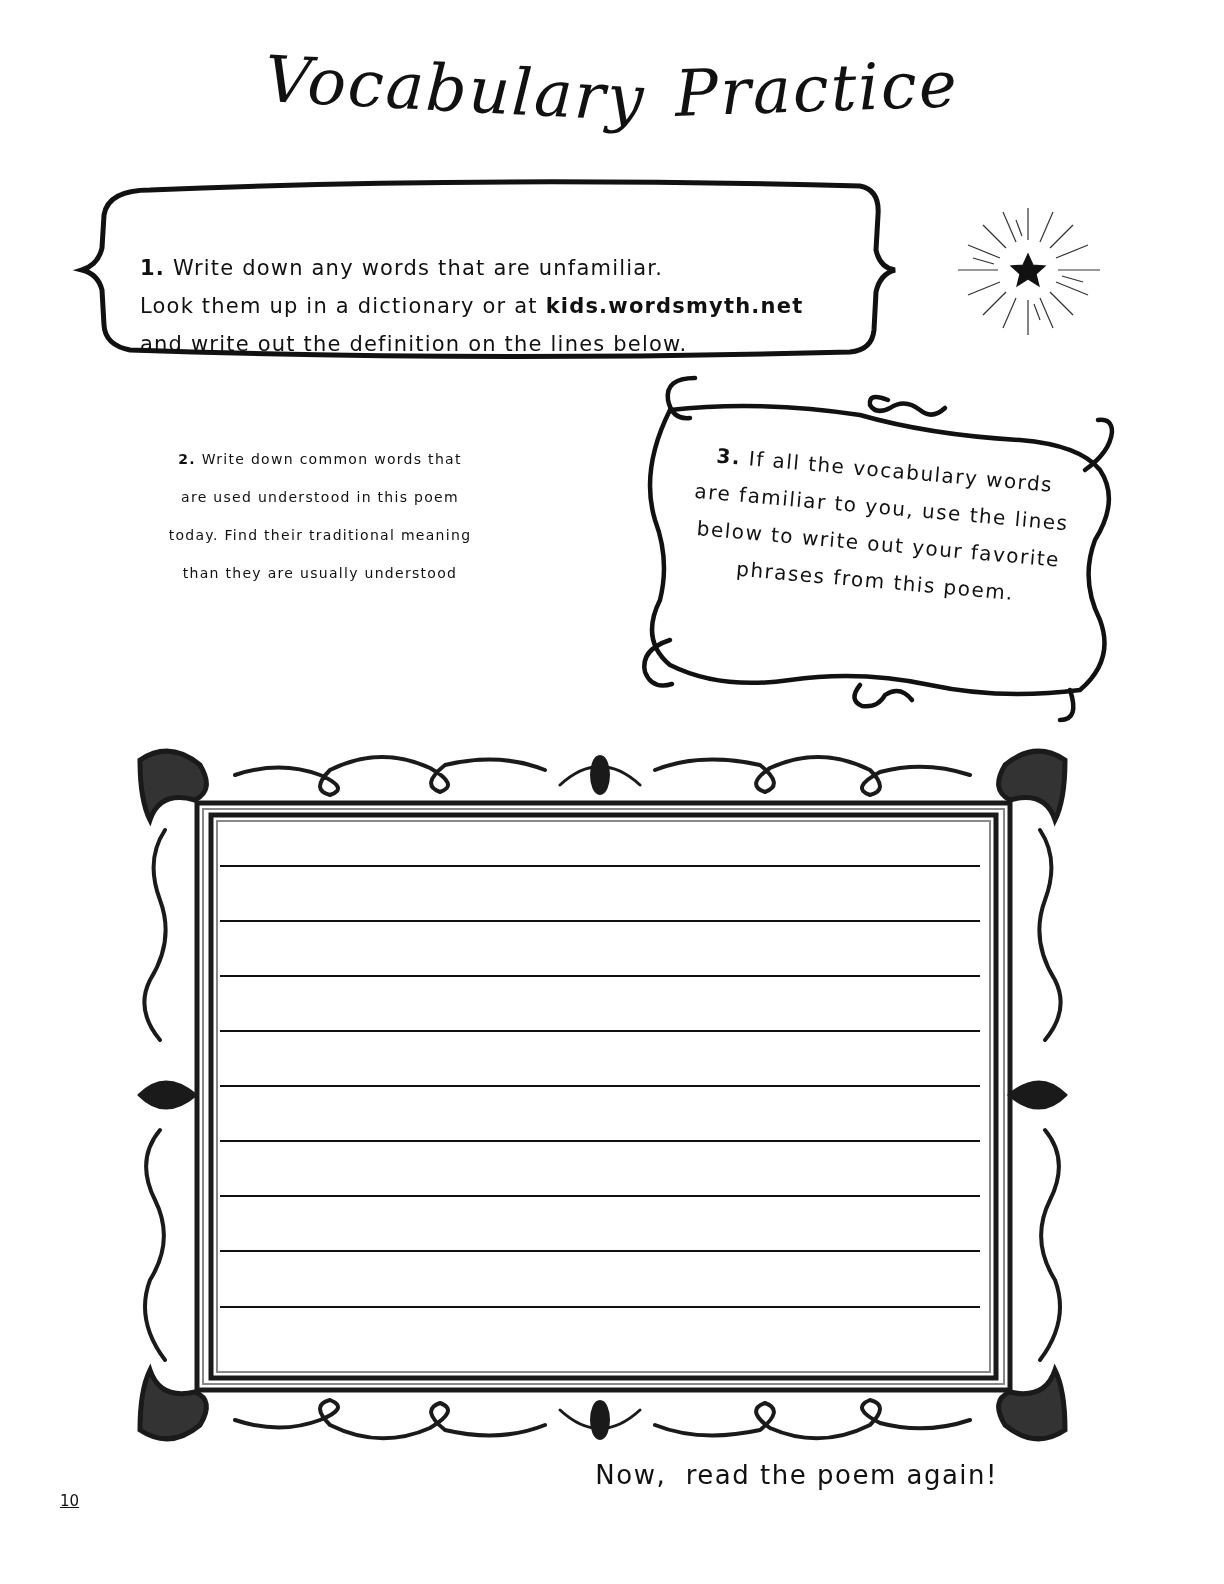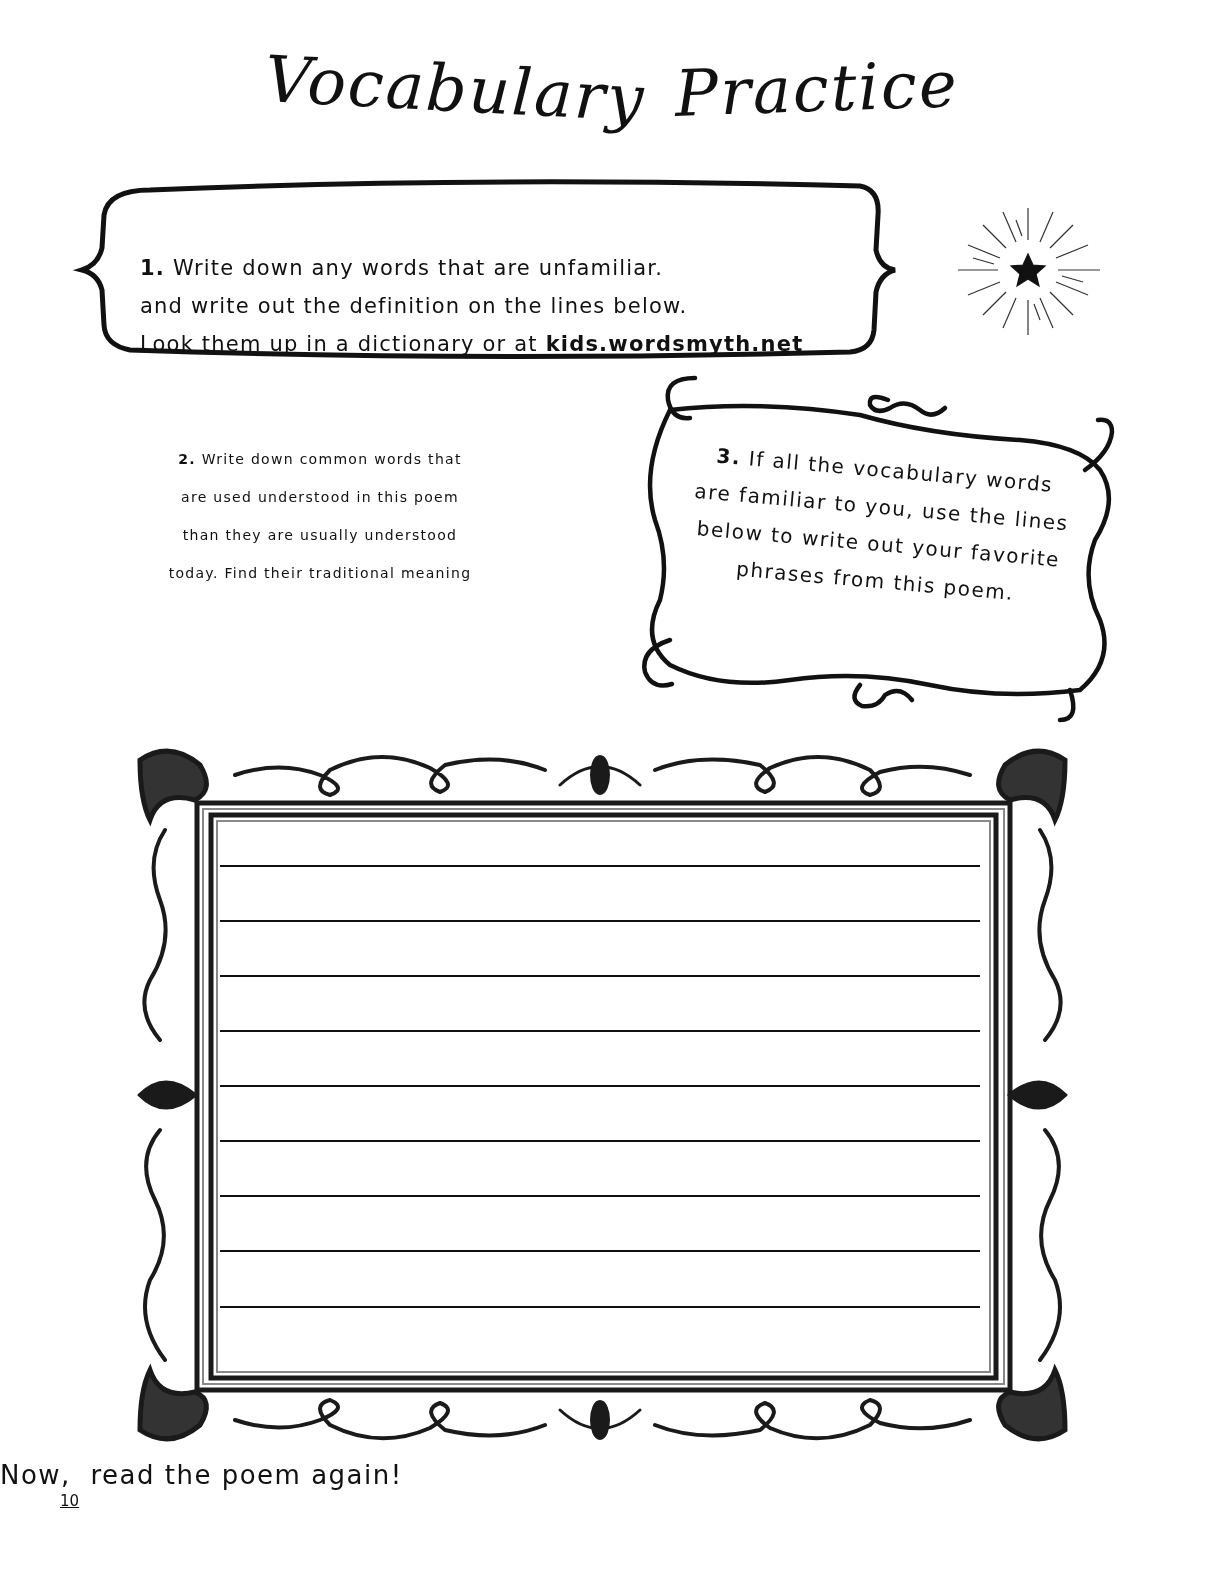--- a/index.html
+++ b/index.html
@@ -15,21 +15,21 @@
                font-size:21px; line-height:38px; letter-spacing:1.2px;margin-top:44px; }
   .box1-text b { font-weight:bold; }
   .box2-text { left:90px; width:460px; top:440px; text-align:center;
                font-size:14px; line-height:38px; letter-spacing:1.3px; }
   .box3-text { left:670px; width:420px; top:452px; text-align:center;
                font-size:20px; line-height:37px; letter-spacing:1.5px;
                transform:rotate(5deg); transform-origin:center; }
   svg { position:absolute; left:0; top:0; }
   .lines-area { left:220px; top:825px; width:760px; height:545px; }
   .write-line { position:absolute; left:0; right:0; height:2px; background:#111; }
-  .footer { left:0; width:998px; top:1460px; text-align:left;
+  .footer { left:0; width:998px; top:1460px; text-align:right;
             font-size:26px; letter-spacing:1.5px; }
   .pagenum { left:60px; top:1492px; font-size:15px;text-decoration:underline; }
 </style>
 </head>
 <body>
 
 <svg width="1224" height="1584" viewBox="0 0 1224 1584">
 
   <g fill="none" stroke="#111" stroke-width="5" stroke-linecap="round">
     <path d="M150 190 Q480 176 860 186 Q880 190 878 215 L876 250 Q880 268 895 270 Q880 274 876 292 L874 330 Q872 350 850 352 Q480 362 130 350 Q105 345 104 325 L102 290 Q98 274 82 270 Q98 265 102 248 L104 215 Q108 190 150 190 Z"></path>
@@ -108,29 +108,29 @@
     </g>
   </g>
 </svg>
 
 <div class="abs title">
   <span class="w1">Vocabulary</span><span class="w2">Practice</span>
 </div>
 
 <div class="abs box1-text">
   <div><b>1.</b> <span>Write down any words that are unfamiliar.</span></div>
+  <div><span>Look them up in a dictionary or at </span><b>kids.wordsmyth.net</b></div>
   <div>and write out the definition on the lines below.</div>
-  <div><span>Look them up in a dictionary or at </span><b>kids.wordsmyth.net</b></div>
 </div>
 
 <div class="abs box2-text">
   <div><b>2.</b> <span>Write down common words that</span></div>
   <div>are used understood in this poem</div>
+  <div>today. Find their traditional meaning</div>
   <div>than they are usually understood</div>
-  <div>today. Find their traditional meaning</div>
 </div>
 
 <div class="abs box3-text">
   <div><b>3.</b> <span>If all the vocabulary words</span></div>
   <div>are familiar to you, use the lines</div>
   <div>below to write out your favorite</div>
   <div>phrases from this poem.</div>
 </div>
 
 <div class="abs lines-area" id="lines-area">

